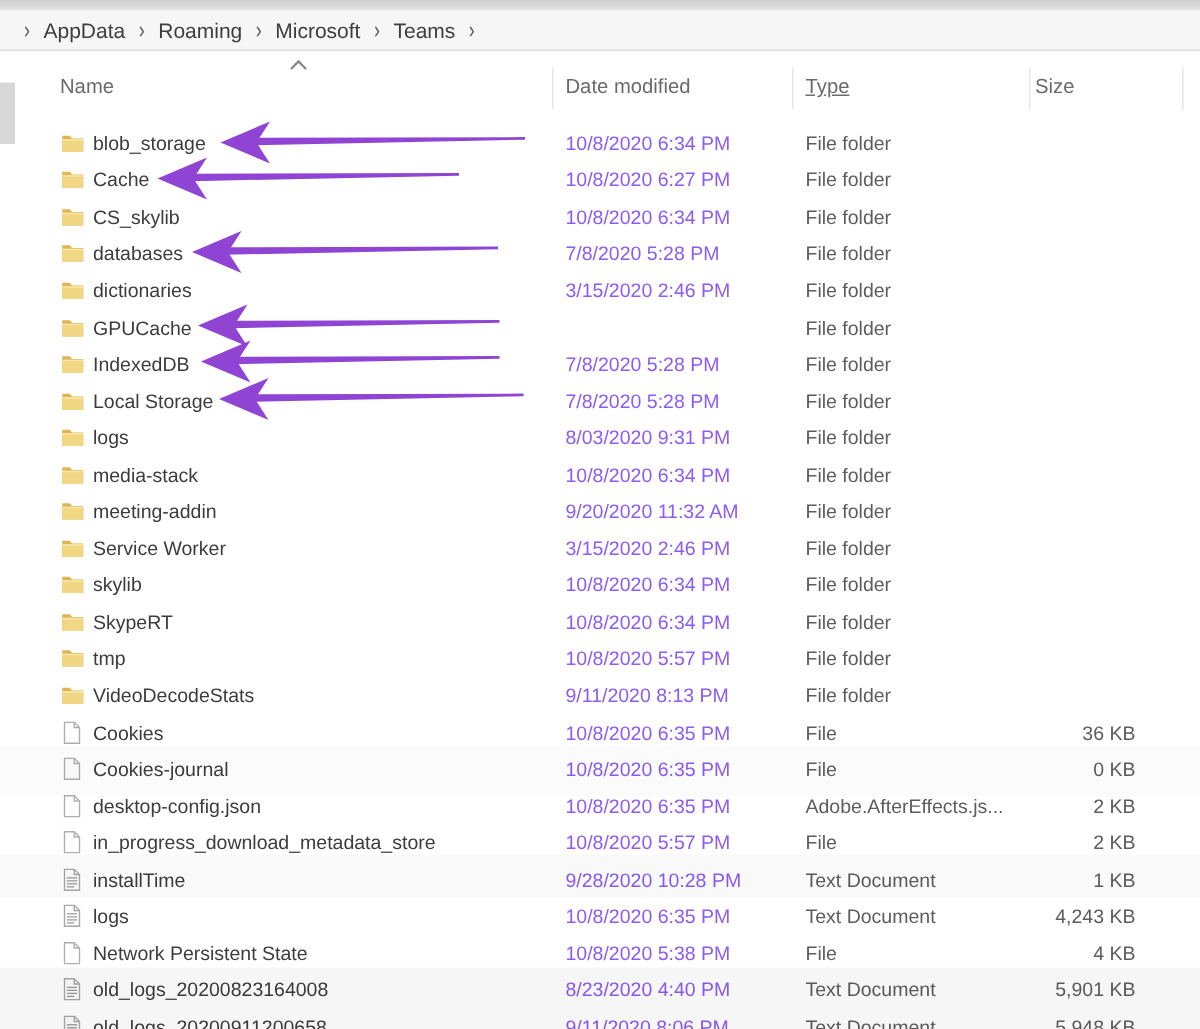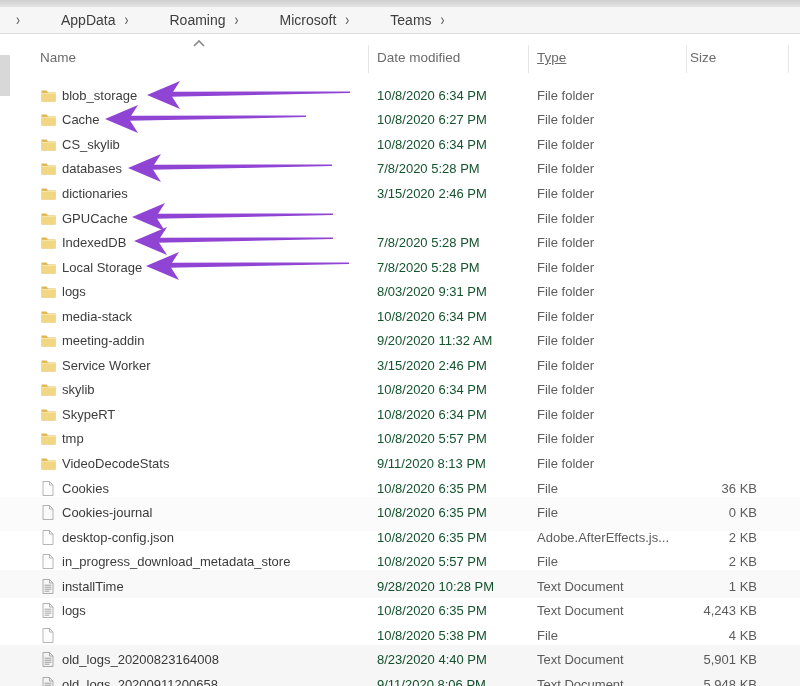--- a/index.html
+++ b/index.html
@@ -22,21 +22,21 @@
     border-bottom: 1px solid #dedede;
     display: flex; align-items: center;
     padding-left: 7px;
     font-size: 14px; color: #3e3e3e;
   }
   .crumb-chevron {
     color: #5a5a5a; font-size: 12px; padding: 0 9px;
     transform: scaleY(1.35);
     display: inline-block;
   }
-  .crumb-item { cursor: default; margin-left: 32px; }
+  .crumb-item { cursor: default; }
 
   
   .left-scroll-thumb {
     position: absolute; left: 0; top: 55px; width: 10px; height: 41px;
     background: #d8d8d8;
   }
 
   
   .list-header { position: absolute; top: 0; left: 0; width: 800px; height: 0; }
   .col-label {
@@ -67,21 +67,21 @@
     width: 16px; height: 16px; display: flex; align-items: center; justify-content: center;
   }
   .cell.name {
     position: absolute; left: 42px; top: 0; height: 100%;
     display: flex; align-items: center;
     color: #3c3c3c; white-space: nowrap;
   }
   .cell.date {
     position: absolute; left: 357px; top: 0; height: 100%;
     display: flex; align-items: center;
-    color: #14532d; white-space: nowrap;
+    color: #8b5cf6; white-space: nowrap;
   }
   .cell.type {
     position: absolute; left: 517px; top: 0; height: 100%;
     display: flex; align-items: center;
     color: #5d5d5d; white-space: nowrap; text-align: center;
   }
   .cell.size {
     position: absolute; left: 620px; top: 0; height: 100%; width: 117px;
     display: flex; align-items: center; justify-content: flex-end;
     color: #5d5d5d; white-space: nowrap;
@@ -424,20 +424,21 @@
       <span class="cell type">Text Document</span>
       <span class="cell size">4,243 KB</span>
     </div>
     <div class="row">
       <span class="cell icon">
         <svg width="12" height="15" viewBox="0 0 12 15">
     <path d="M1,0.5 h6.5 l3.5,3.5 v10.5 h-10 z" fill="#fdfdfd" stroke="#aeaeae" stroke-width="0.9"></path>
     <path d="M7.5,0.5 v3.5 h3.5" fill="none" stroke="#aeaeae" stroke-width="0.9"></path>
   </svg>
       </span>
+      <span class="cell name">Network Persistent State</span>
       <span class="cell date">10/8/2020 5:38 PM</span>
       <span class="cell type">File</span>
       <span class="cell size">4 KB</span>
     </div>
     <div class="row">
       <span class="cell icon">
         <svg width="12" height="15" viewBox="0 0 12 15">
       <path d="M1,0.5 h6.5 l3.5,3.5 v10.5 h-10 z" fill="#fcfcfc" stroke="#a8a8a8" stroke-width="0.9"></path>
       <path d="M7.5,0.5 v3.5 h3.5" fill="none" stroke="#a8a8a8" stroke-width="0.9"></path>
       <g stroke="#9a9a9a" stroke-width="0.9">

